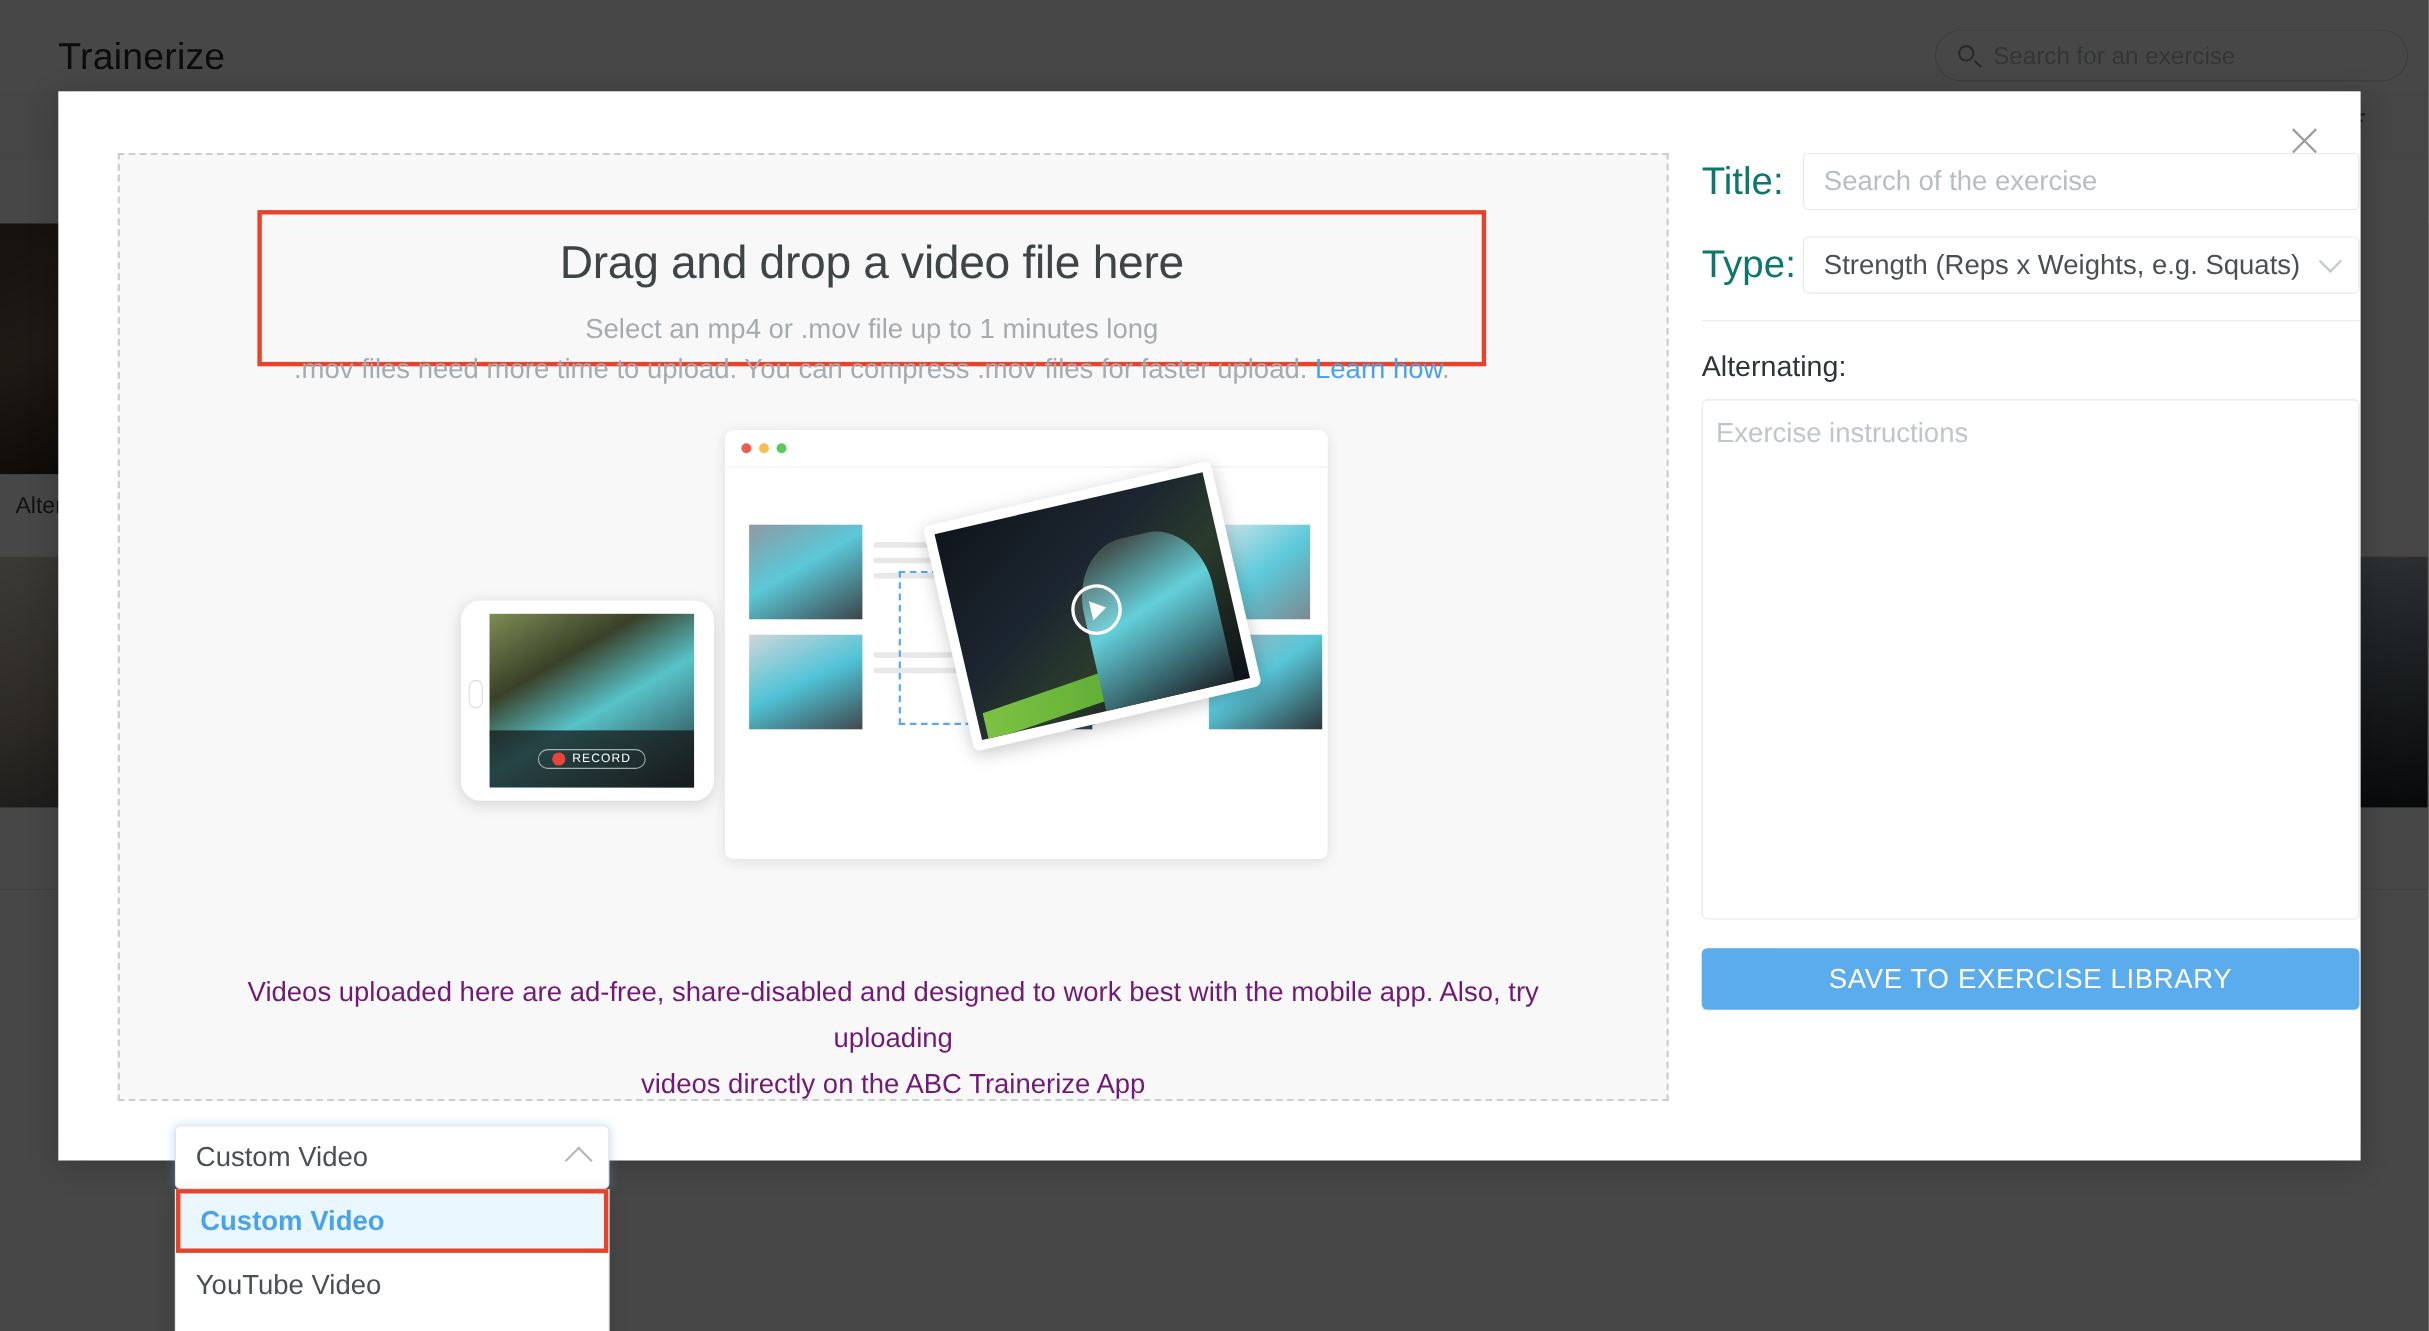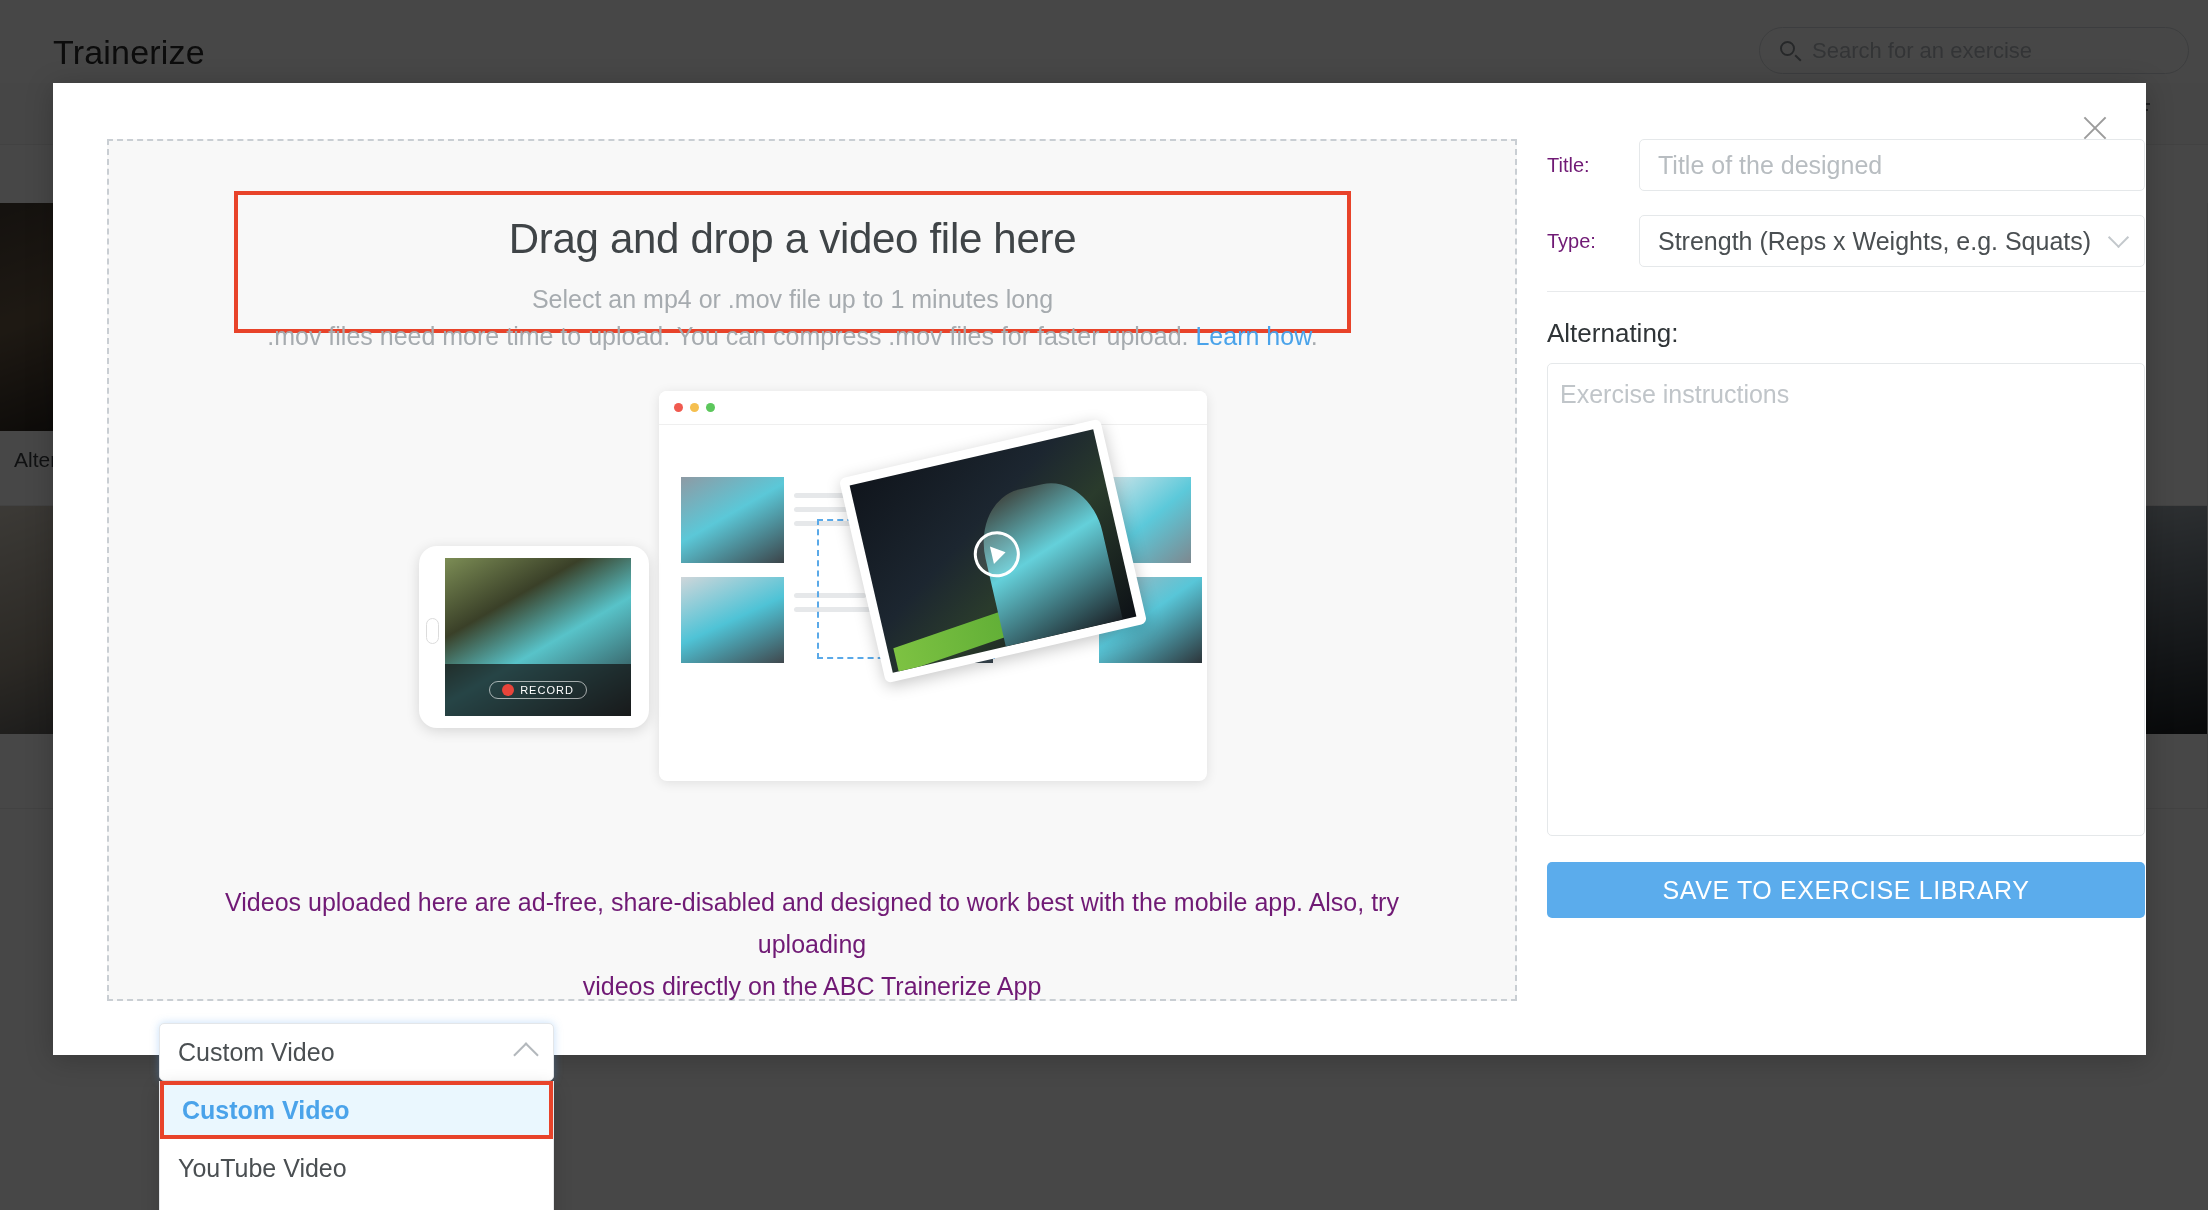--- a/index.html
+++ b/index.html
@@ -282,21 +282,21 @@
   .vopt.sel {
     background: #eaf7fe; color: #4aa3ea; font-weight: bold;
     border: 4px solid #e8432a;
   }
 
   
   #form {
     position: absolute; left: 1494px; top: 56px; width: 598px;
   }
   .frow { display: flex; align-items: center; margin-bottom: 24px; }
-  .flabel { width: 92px; font-size: 20px; color: #701a75; flex: none; }
+  .flabel { width: 92px; font-size: 35px; color: #0f766e; flex: none; }
   .finput {
     flex: 1; height: 52px; border: 1px solid #e5e8ea; border-radius: 5px;
     background: #fff; display: flex; align-items: center; padding: 0 18px;
     font-size: 25px; color: #b8bdc1;
   }
   .fselect {
     flex: 1; height: 52px; border: 1px solid #e5e8ea; border-radius: 5px;
     background: #fff; display: flex; align-items: center; padding: 0 18px;
     font-size: 25px; color: #4a4f52; cursor: pointer;
   }
@@ -492,21 +492,21 @@
       <div class="vopt sel">Custom Video</div>
       <div class="vopt">YouTube Video</div>
       <div class="vopt">No Video</div>
     </div>
   </div>
 
   <div id="form">
     <div class="frow">
       <div class="flabel">Title:</div>
       <div class="finput">
-        <span>Title of the designed</span>
+        <span>Search of the exercise</span>
       </div>
     </div>
 
     <div class="frow">
       <div class="flabel">Type:</div>
       <div class="fselect">
         <span class="txt">Strength (Reps x Weights, e.g. Squats)</span>
         <span class="fcaret"></span>
       </div>
     </div>

